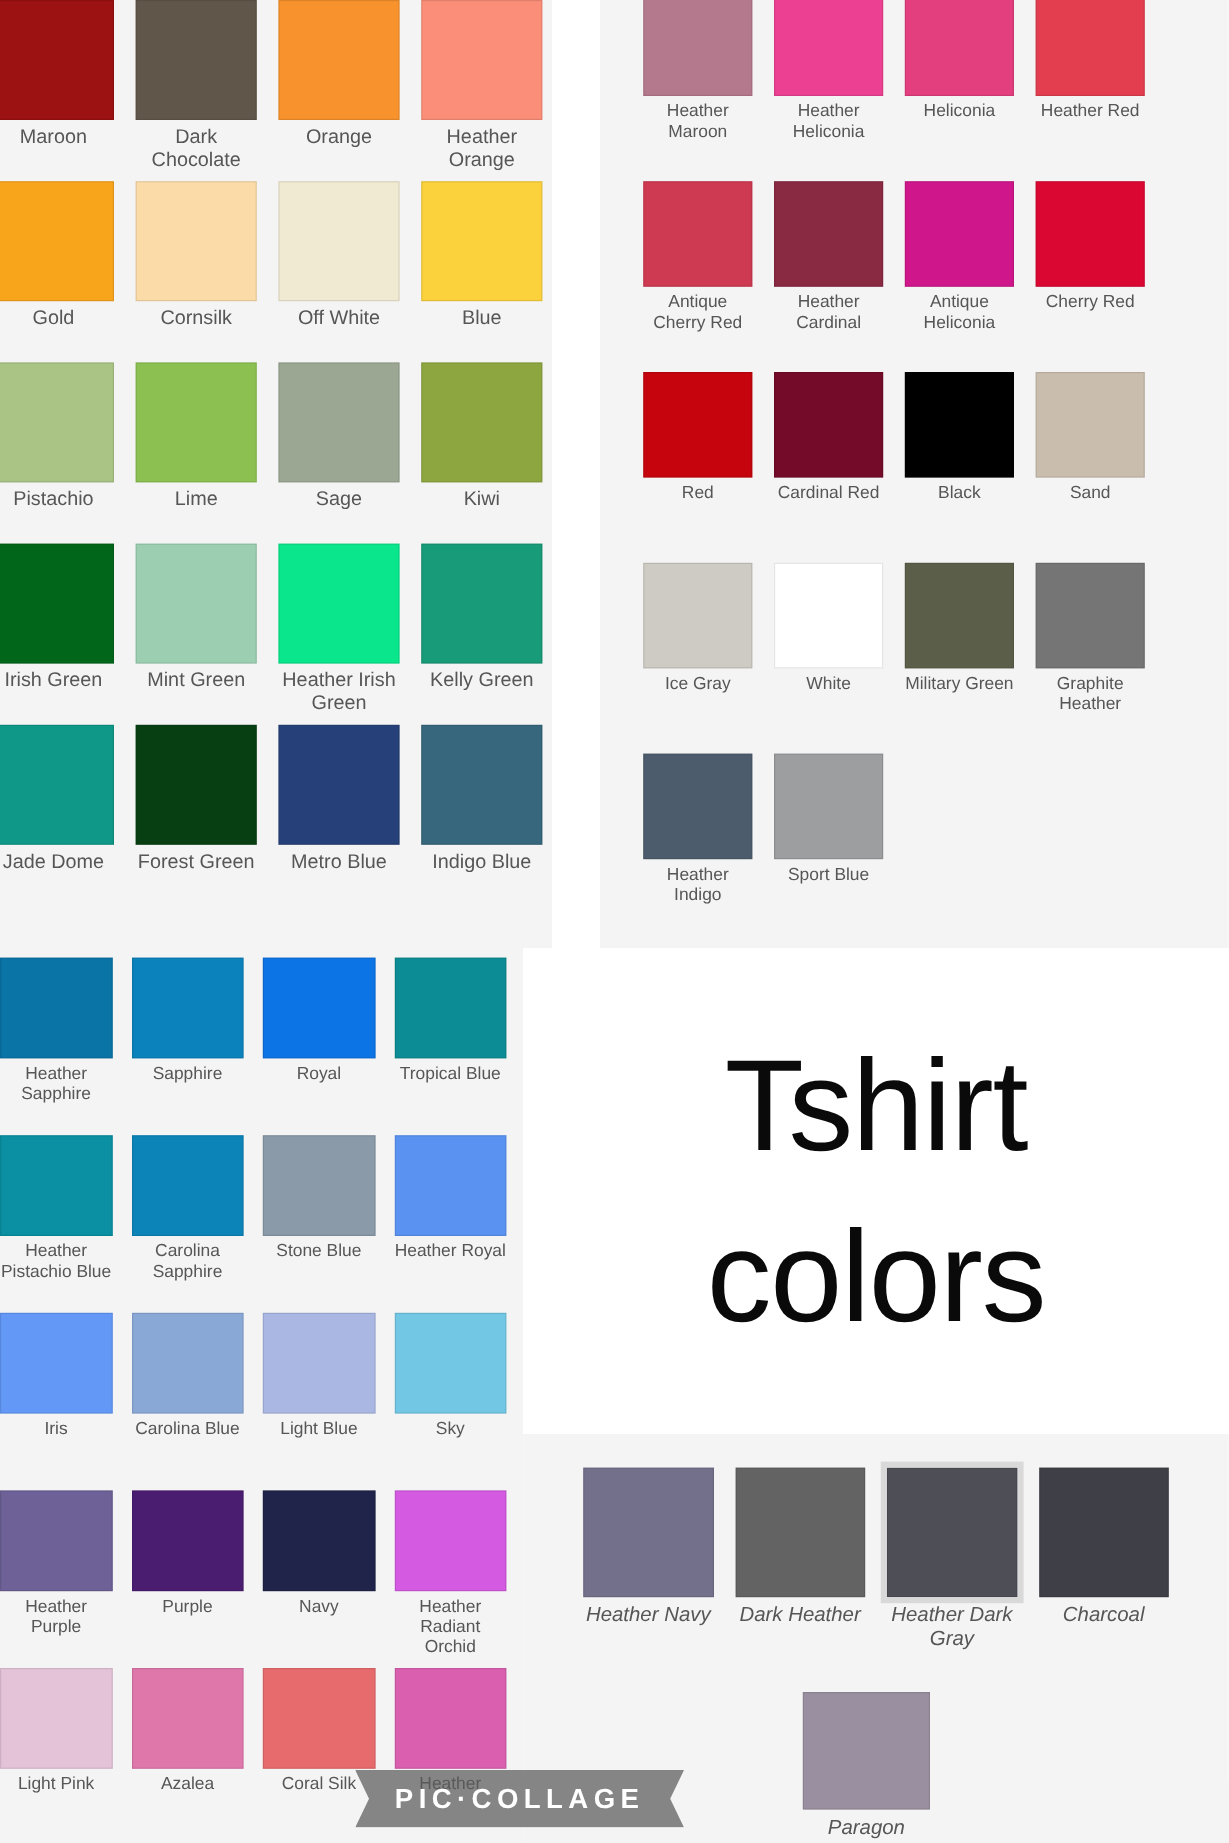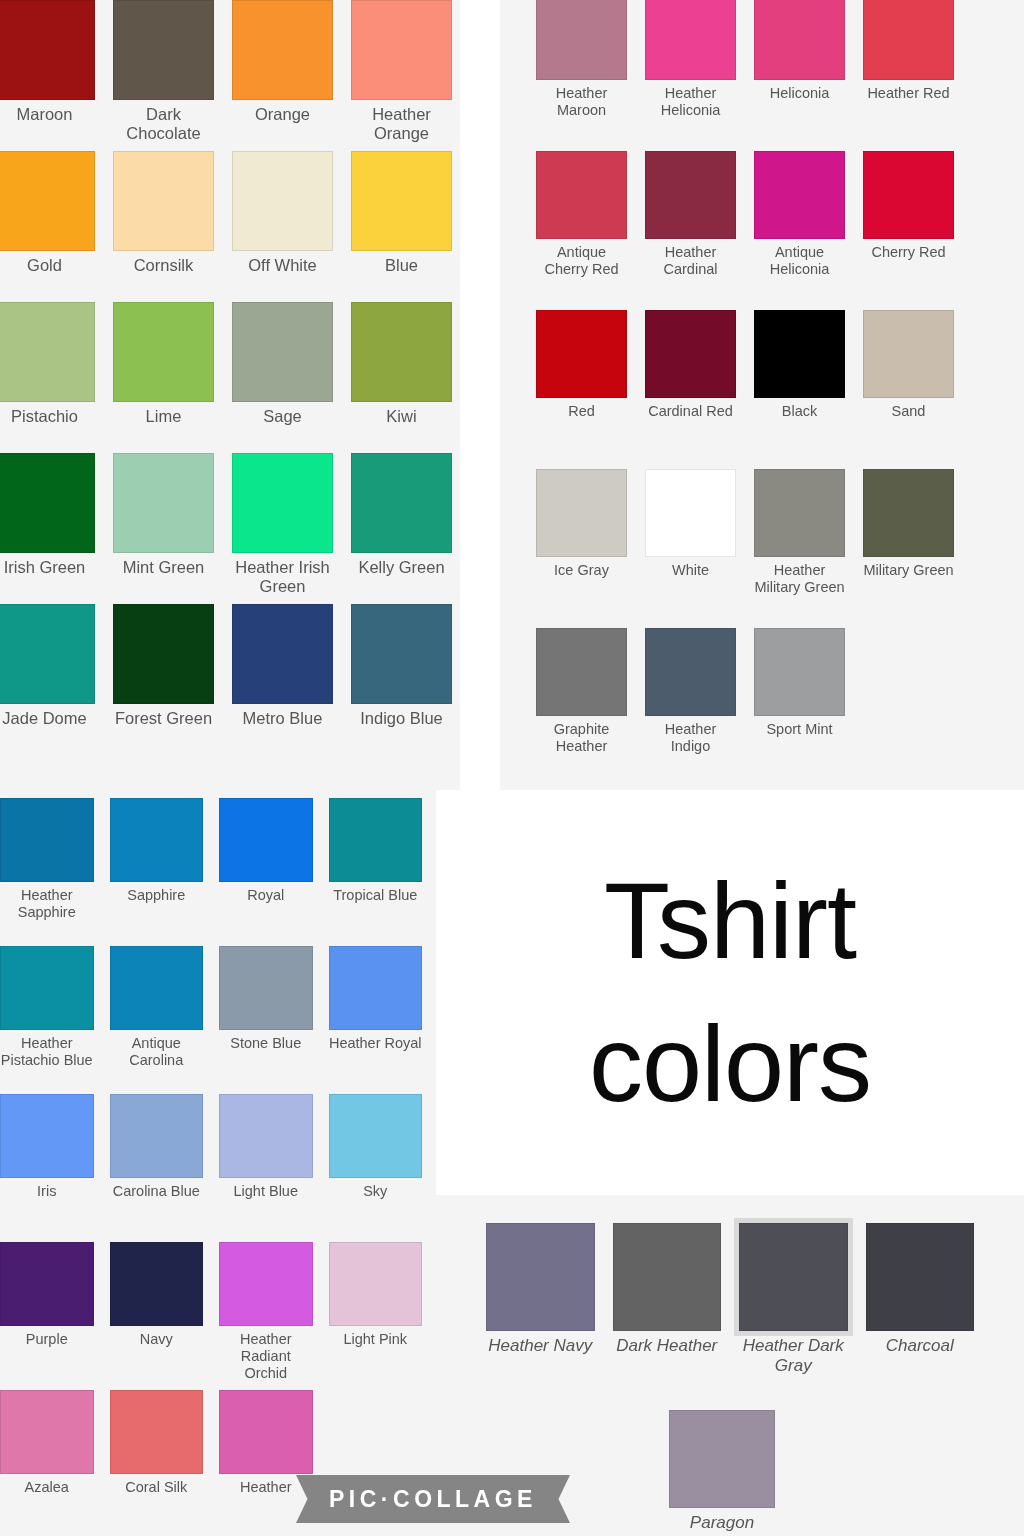--- a/index.html
+++ b/index.html
@@ -199,21 +199,21 @@
         <div class="cell">
           <div class="chip" style="background: rgb(12, 140, 148);"></div>
           <div class="caption">Tropical Blue</div>
         </div>
         <div class="cell">
           <div class="chip" style="background: rgb(10, 144, 162);"></div>
           <div class="caption">Heather Pistachio Blue</div>
         </div>
         <div class="cell">
           <div class="chip" style="background: rgb(12, 132, 184);"></div>
-          <div class="caption">Antique Carolina</div>
+          <div class="caption">Carolina Sapphire</div>
         </div>
         <div class="cell">
           <div class="chip" style="background: rgb(138, 154, 169);"></div>
           <div class="caption">Stone Blue</div>
         </div>
         <div class="cell">
           <div class="chip" style="background: rgb(90, 146, 242);"></div>
           <div class="caption">Heather Royal</div>
         </div>
         <div class="cell">
@@ -226,20 +226,24 @@
         </div>
         <div class="cell">
           <div class="chip" style="background: rgb(169, 183, 226);"></div>
           <div class="caption">Light Blue</div>
         </div>
         <div class="cell">
           <div class="chip" style="background: rgb(114, 199, 229);"></div>
           <div class="caption">Sky</div>
         </div>
         <div class="cell">
+          <div class="chip" style="background: rgb(109, 97, 151);"></div>
+          <div class="caption">Heather Purple</div>
+        </div>
+        <div class="cell">
           <div class="chip" style="background: rgb(74, 29, 113);"></div>
           <div class="caption">Purple</div>
         </div>
         <div class="cell">
           <div class="chip" style="background: rgb(32, 36, 75);"></div>
           <div class="caption">Navy</div>
         </div>
         <div class="cell">
           <div class="chip" style="background: rgb(212, 90, 225);"></div>
           <div class="caption">Heather Radiant Orchid</div>
@@ -315,38 +319,34 @@
         </div>
         <div class="cell">
           <div class="chip" style="background: rgb(205, 203, 195);"></div>
           <div class="caption">Ice Gray</div>
         </div>
         <div class="cell">
           <div class="chip" style="background: rgb(255, 255, 255);"></div>
           <div class="caption">White</div>
         </div>
         <div class="cell">
-          <div class="chip" style="background: rgb(138, 138, 131);"></div>
-          <div class="caption">Heather Military Green</div>
-        </div>
-        <div class="cell">
           <div class="chip" style="background: rgb(91, 95, 74);"></div>
           <div class="caption">Military Green</div>
         </div>
         <div class="cell">
           <div class="chip" style="background: rgb(117, 117, 117);"></div>
           <div class="caption">Graphite Heather</div>
         </div>
         <div class="cell">
           <div class="chip" style="background: rgb(77, 92, 108);"></div>
           <div class="caption">Heather Indigo</div>
         </div>
         <div class="cell">
           <div class="chip" style="background: rgb(156, 158, 160);"></div>
-          <div class="caption">Sport Mint</div>
+          <div class="caption">Sport Blue</div>
         </div>
       </div>
   </div>
 
   <div class="panel" id="panel-title">
     <div id="title-text">
       <span>Tshirt</span>
       <span>colors</span>
     </div>
   </div>

